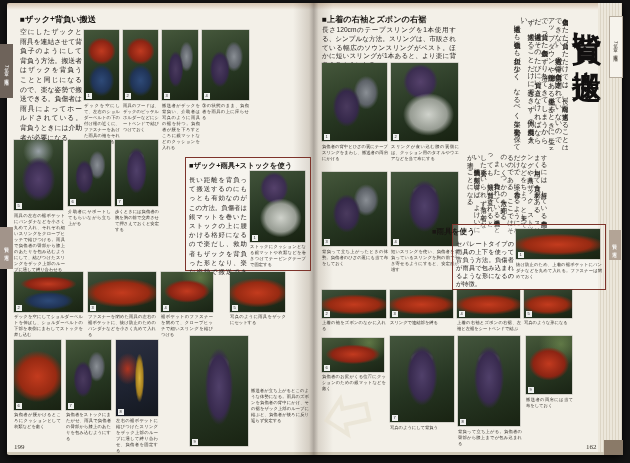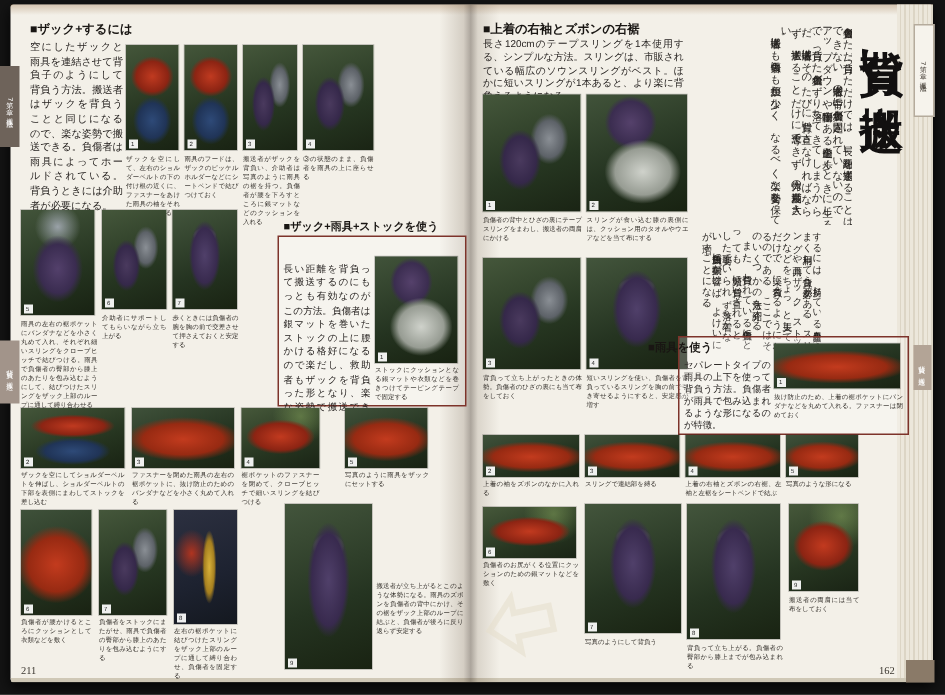--- a/index.html
+++ b/index.html
@@ -78,21 +78,21 @@
 
 <div class="stage">
   <div class="spread"></div>
   <div class="edgestrip"></div>
   <div class="spine"></div>
   <div class="cornerblock"></div>
 
   <div class="vtab tab-dark" style="left:0;top:44px;width:13px;height:54px">第7章　搬送法</div>
   <div class="vtab tab-mid" style="left:0;top:227px;width:13px;height:42px">背負い搬送</div>
 
-  <div class="sech" style="left:20px;top:14px">■ザック+するには</div>
+  <div class="sech" style="left:20px;top:14px">■ザック+背負い搬送</div>
   <div class="intro" style="left:20px;top:27px;width:62px">空にしたザックと雨具を連結させて背負子のようにして背負う方法。搬送者はザックを背負うことと同じになるので、楽な姿勢で搬送できる。負傷者は雨具によってホールドされている。背負うときには介助者が必要になる。</div>
 
   <div class="ph v-redblue" style="left:84px;top:30px;width:35px;height:70px">
       <b class="n">1</b>
     </div>
   <div class="ph v-redblue" style="left:123px;top:30px;width:35px;height:70px">
       <b class="n">2</b>
     </div>
   <div class="ph v-people" style="left:162px;top:30px;width:36px;height:70px">
       <b class="n">3</b>
@@ -112,21 +112,21 @@
       <b class="n">6</b>
     </div>
   <div class="ph v-carry" style="left:115px;top:140px;width:43px;height:66px">
       <b class="n">7</b>
     </div>
   <div class="cap" style="left:14px;top:213px;width:51px">雨具の左右の裾ポケットにバンダナなどを小さく丸めて入れ、それぞれ細いスリングをクローブヒッチで結びつける。雨具で負傷者の臀部から膝上のあたりを包み込むようにして、結びつけたスリングをザック上部のループに通して縛り合わせる</div>
   <div class="cap" style="left:68px;top:209px;width:43px">介助者にサポートしてもらいながら立ち上がる</div>
   <div class="cap" style="left:115px;top:209px;width:44px">歩くときには負傷者の腕を胸の前で交差させて押さえておくと安定する</div>
 
   <div class="secbox" style="left:185px;top:157px;width:124px;height:112px"></div>
-  <div class="sech" style="left:189px;top:146px;font-size:7.4px">■ザック+雨具+ストックを使う</div>
+  <div class="sech" style="left:189px;top:161px;font-size:7.4px">■ザック+雨具+ストックを使う</div>
   <div class="intro" style="left:189px;top:175px;width:58px;font-size:6.4px;line-height:9.2px">長い距離を背負って搬送するのにもっとも有効なのがこの方法。負傷者は銀マットを巻いたストックの上に腰かける格好になるので楽だし、救助者もザックを背負った形となり、楽な姿勢で搬送できる。</div>
   <div class="ph v-silver" style="left:250px;top:171px;width:55px;height:71px">
       <b class="n">1</b>
     </div>
   <div class="cap" style="left:250px;top:244px;width:56px">ストックにクッションとなる銀マットや衣類などを巻きつけてテーピングテープで固定する</div>
 
   <div class="ph v-redblue" style="left:14px;top:272px;width:69px;height:40px">
       <b class="n">2</b>
     </div>
   <div class="ph v-redflat" style="left:88px;top:272px;width:68px;height:40px">
@@ -153,21 +153,21 @@
       <b class="n">8</b>
     </div>
   <div class="ph v-carry" style="left:190px;top:336px;width:58px;height:110px">
       <b class="n">9</b>
     </div>
   <div class="cap" style="left:14px;top:412px;width:47px">負傷者が腰かけるところにクッションとして衣類などを敷く</div>
   <div class="cap" style="left:66px;top:412px;width:45px">負傷者をストックにまたがせ、雨具で負傷者の臀部から膝上のあたりを包み込むようにする</div>
   <div class="cap" style="left:116px;top:418px;width:42px">左右の裾ポケットに結びつけたスリングをザック上部のループに通して縛り合わせ、負傷者を固定する</div>
   <div class="cap" style="left:251px;top:388px;width:58px">搬送者が立ち上がるとこのような体勢になる。雨具のズボンを負傷者の背中にかけ、その裾をザック上部のループに結ぶと、負傷者が後ろに反り返らず安定する</div>
 
-  <div class="pnum" style="left:14px;top:443px">211</div>
+  <div class="pnum" style="left:14px;top:443px">199</div>
 
   <div class="headline" style="left:569px;top:10px;width:38px;height:168px;font-size:29px">背負い搬送</div>
   <div class="vbody" style="left:486px;top:13px;width:82px;height:137px;font-size:7px;line-height:6.9px">負傷者をただ背負っただけでは、長い距離を搬送することはできない。搬送者の背中に負傷者が固定されていないので、アップダウンや障害物がある登山道を歩くときに生じる振動で、背負った負傷者がずり落ちてきてしまうからだ。搬送者はそのたびに背負い直さなければならず、搬送することだけに専念できず、体力の消耗度も大きい。
 　搬送者にも負傷者にも負担が少なく、なるべく楽な姿勢を保って搬送</div>
   <div class="vbody" style="left:450px;top:150px;width:97px;height:85px;font-size:6.5px;line-height:6.7px">するには、所持している登山用具をうまく利用して背負う必要がある。スリングや雨具、ザック、ストックなどをちょっと工夫して使うだけで、楽に背負えるようになるのである。ここではそのいくつかの方法を紹介する。
 　また、背負われている負傷者にとっても、頻繁に背負い直されると、安定した姿勢でいられず落ち着かない。負傷箇所に振動が響けば、よけいに苦痛が増すことになる。</div>
 
   <div class="sech" style="left:322px;top:14px">■上着の右袖とズボンの右裾</div>
   <div class="intro" style="left:322px;top:26px;width:134px;font-size:6.6px;line-height:8.8px">長さ120cmのテープスリングを1本使用する、シンプルな方法。スリングは、市販されている幅広のソウンスリングがベスト。ほかに短いスリングが1本あると、より楽に背負えるようになる。</div>
   <div class="ph v-people" style="left:322px;top:63px;width:65px;height:78px">

